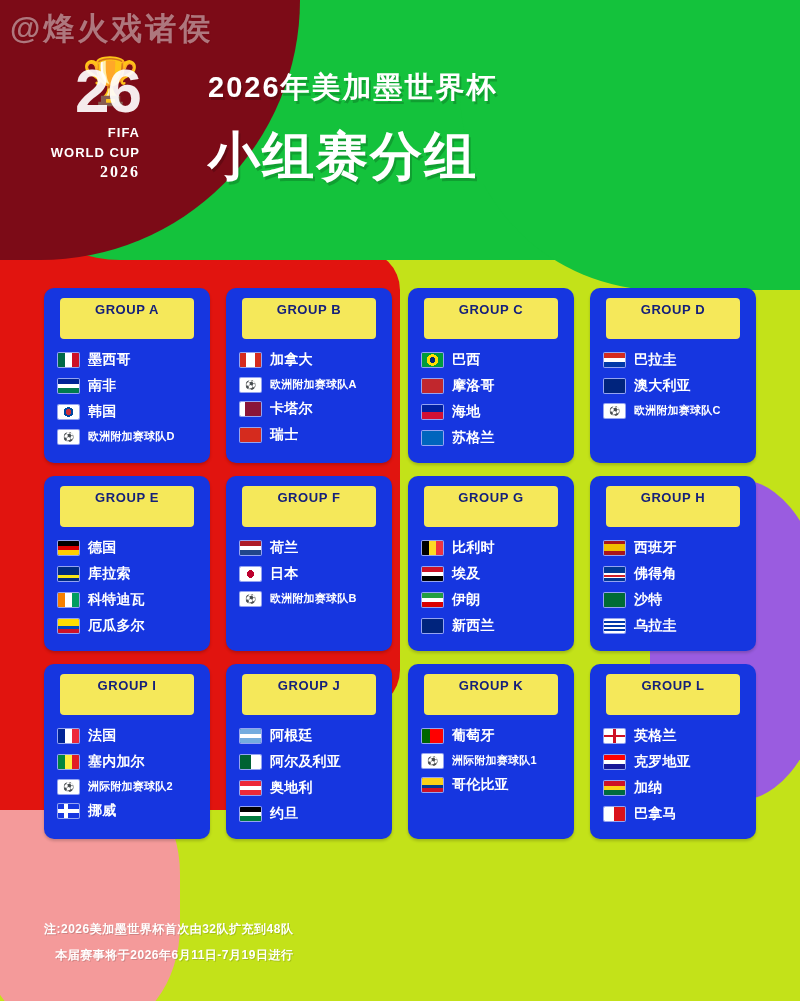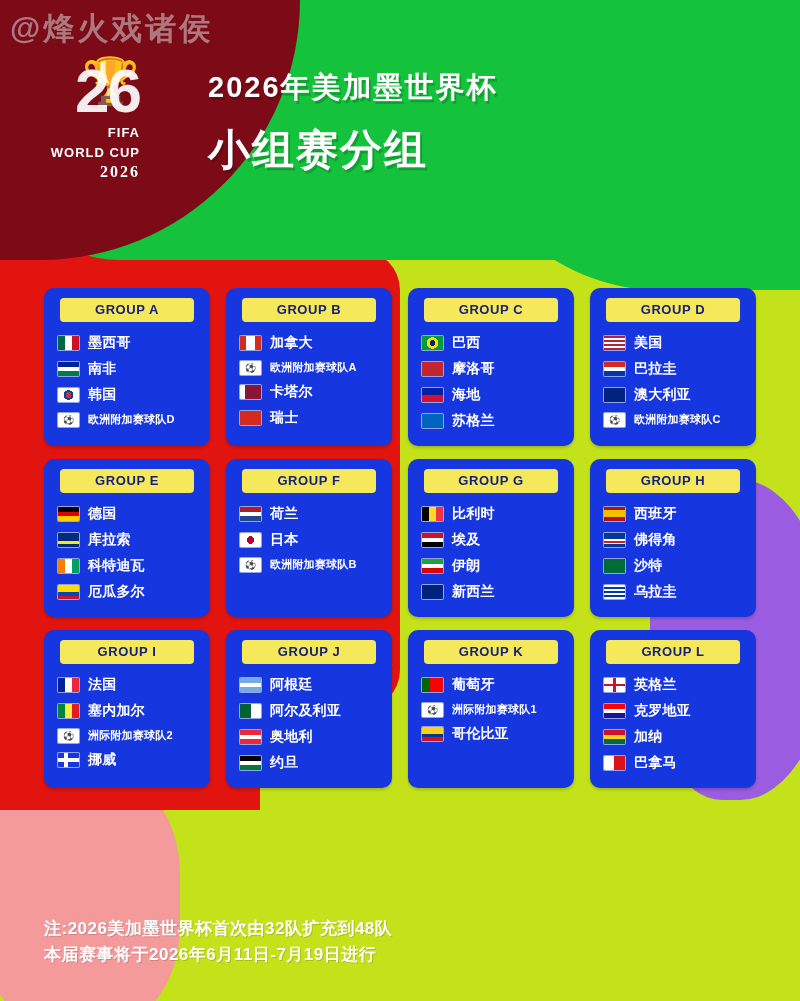--- a/index.html
+++ b/index.html
@@ -153,21 +153,21 @@
     font-weight: bold;
     letter-spacing: 2px;
     text-shadow: 2px 3px 0 rgba(0,0,0,0.18);
   }
   .title-line1 {
     left: 208px; top: 68px;
     font-size: 29px;
   }
   .title-line2 {
     left: 208px; top: 122px;
-    font-size: 42px;
+    font-size: 52px;
   }
   
   .grid {
     position: absolute;
     left: 44px; top: 288px;
     width: 712px;
     display: grid;
     grid-template-columns: repeat(4, 166px);
     grid-column-gap: 16px;
     grid-row-gap: 13px;
@@ -180,21 +180,21 @@
     box-shadow: 0 2px 3px rgba(0,0,0,0.18);
   }
   .group-header {
     margin: 0 auto 8px auto;
     width: 134px;
     background: #f5e85a;
     color: #15207a;
     font-size: 13px;
     font-weight: bold;
     text-align: center;
-    padding: 4px 0 5px 0;
+    padding: 4px 0 22px 0;
     border-radius: 4px;
     letter-spacing: 0.6px;
   }
   .team-row {
     display: flex;
     align-items: center;
     padding: 4px 0 4px 14px;
     color: #ffffff;
   }
   .flag {
@@ -219,24 +219,25 @@
   }
   
   .notes {
     position: absolute;
     left: 44px; top: 916px;
     z-index: 30;
     color: #ffffff;
     font-weight: bold;
   }
   .note-line {
-    font-size: 17px;
+    font-size: 12px;
     line-height: 26px;
     letter-spacing: 0.5px;
     text-shadow: 1px 1px 0 rgba(0,0,0,0.15);
+    text-align: right;
   }
 </style>
 </head>
 <body>
 
 <div id="page">
 
   <div class="bg-lime"></div>
   <div class="bg-purple-left"></div>
   <div class="bg-purple-right"></div>
@@ -315,24 +316,20 @@
           <span class="team-name">海地</span>
         </div>
         <div class="team-row">
           <span class="flag" style="background: linear-gradient(rgb(0, 101, 189) 0px, rgb(0, 101, 189) 100%), linear-gradient(45deg, transparent 45%, rgb(255, 255, 255) 45%, rgb(255, 255, 255) 55%, transparent 55%);"></span>
           <span class="team-name">苏格兰</span>
         </div>
       </div>
       <div class="group-card">
         <div class="group-header">GROUP D</div>
         <div class="team-row">
-          <span class="flag" style="background: repeating-linear-gradient(rgb(178, 34, 52) 0px, rgb(178, 34, 52) 2px, rgb(255, 255, 255) 2px, rgb(255, 255, 255) 4px);"></span>
-          <span class="team-name">美国</span>
-        </div>
-        <div class="team-row">
           <span class="flag" style="background: linear-gradient(rgb(213, 43, 30) 0px, rgb(213, 43, 30) 33%, rgb(255, 255, 255) 33%, rgb(255, 255, 255) 66%, rgb(0, 56, 168) 66%);"></span>
           <span class="team-name">巴拉圭</span>
         </div>
         <div class="team-row">
           <span class="flag" style="background: linear-gradient(rgb(0, 36, 125) 0px, rgb(0, 36, 125) 100%), linear-gradient(45deg, transparent 45%, rgb(255, 255, 255) 45%, rgb(255, 255, 255) 55%, transparent 55%);"></span>
           <span class="team-name">澳大利亚</span>
         </div>
         <div class="team-row">
           <span class="flag" style="background: rgb(255, 255, 255); color: rgb(22, 54, 224); font-size: 9px; line-height: 14px; text-align: center;">⚽</span>
           <span class="team-name small">欧洲附加赛球队C</span>

